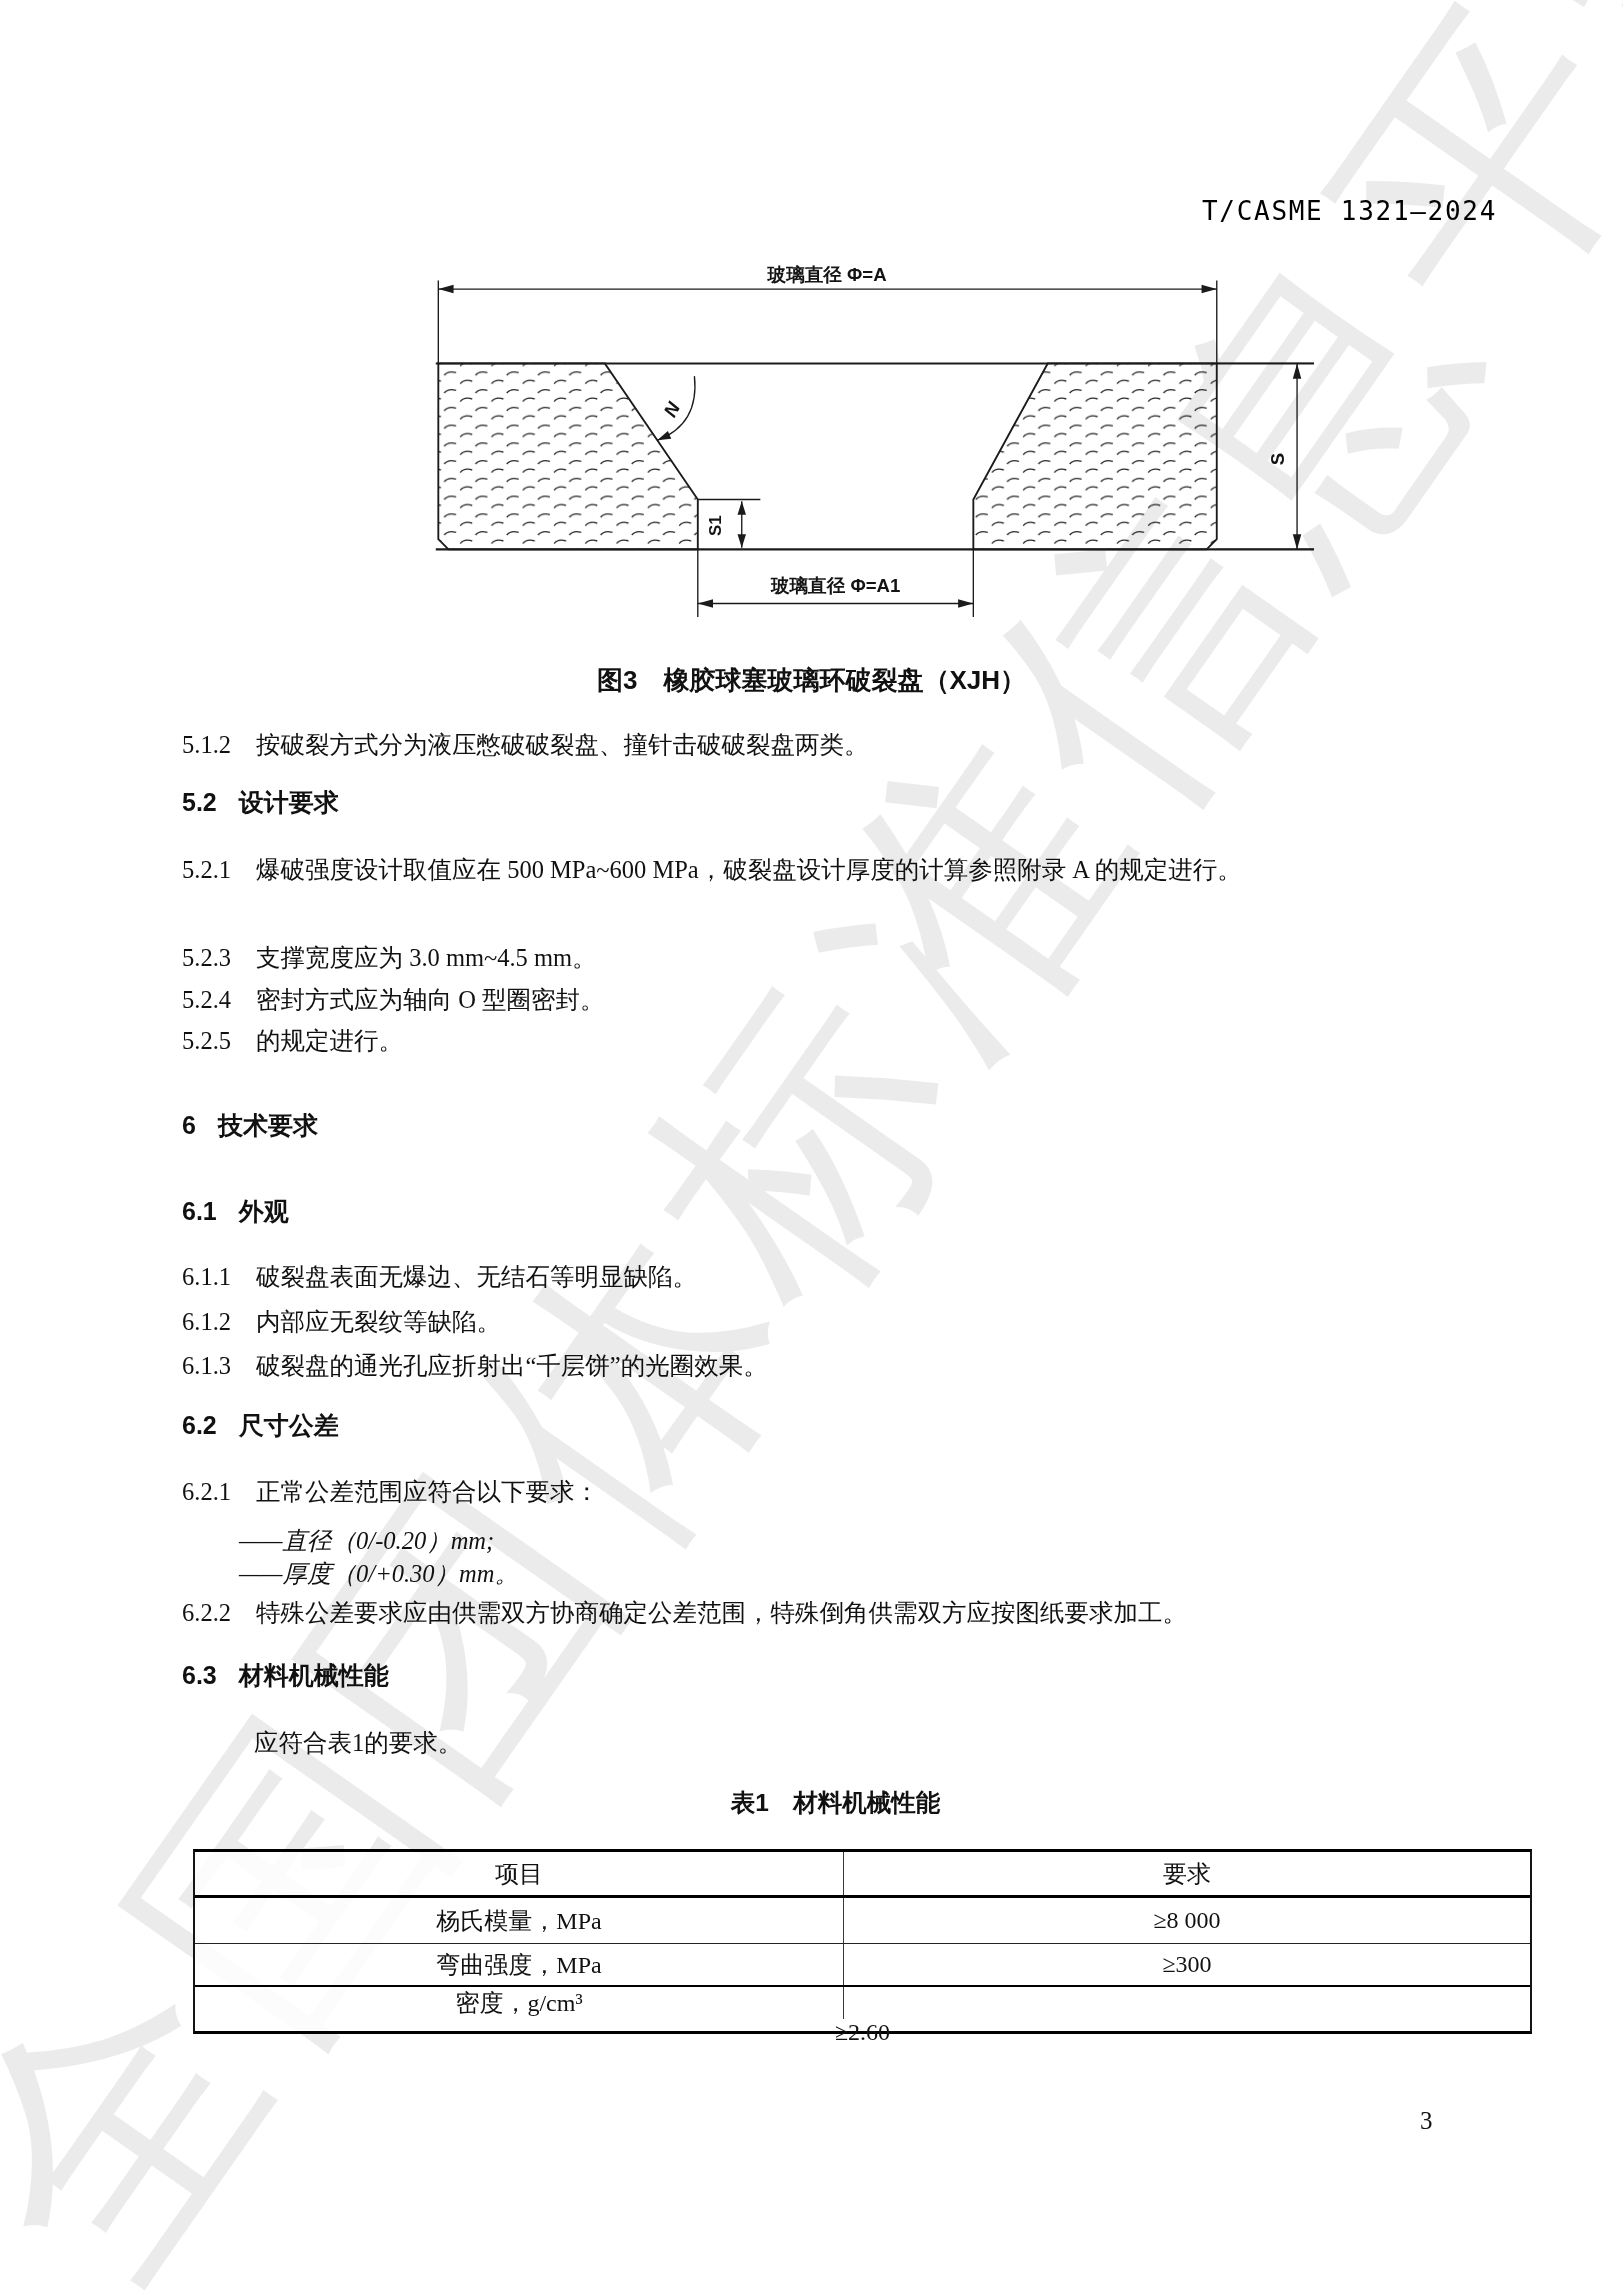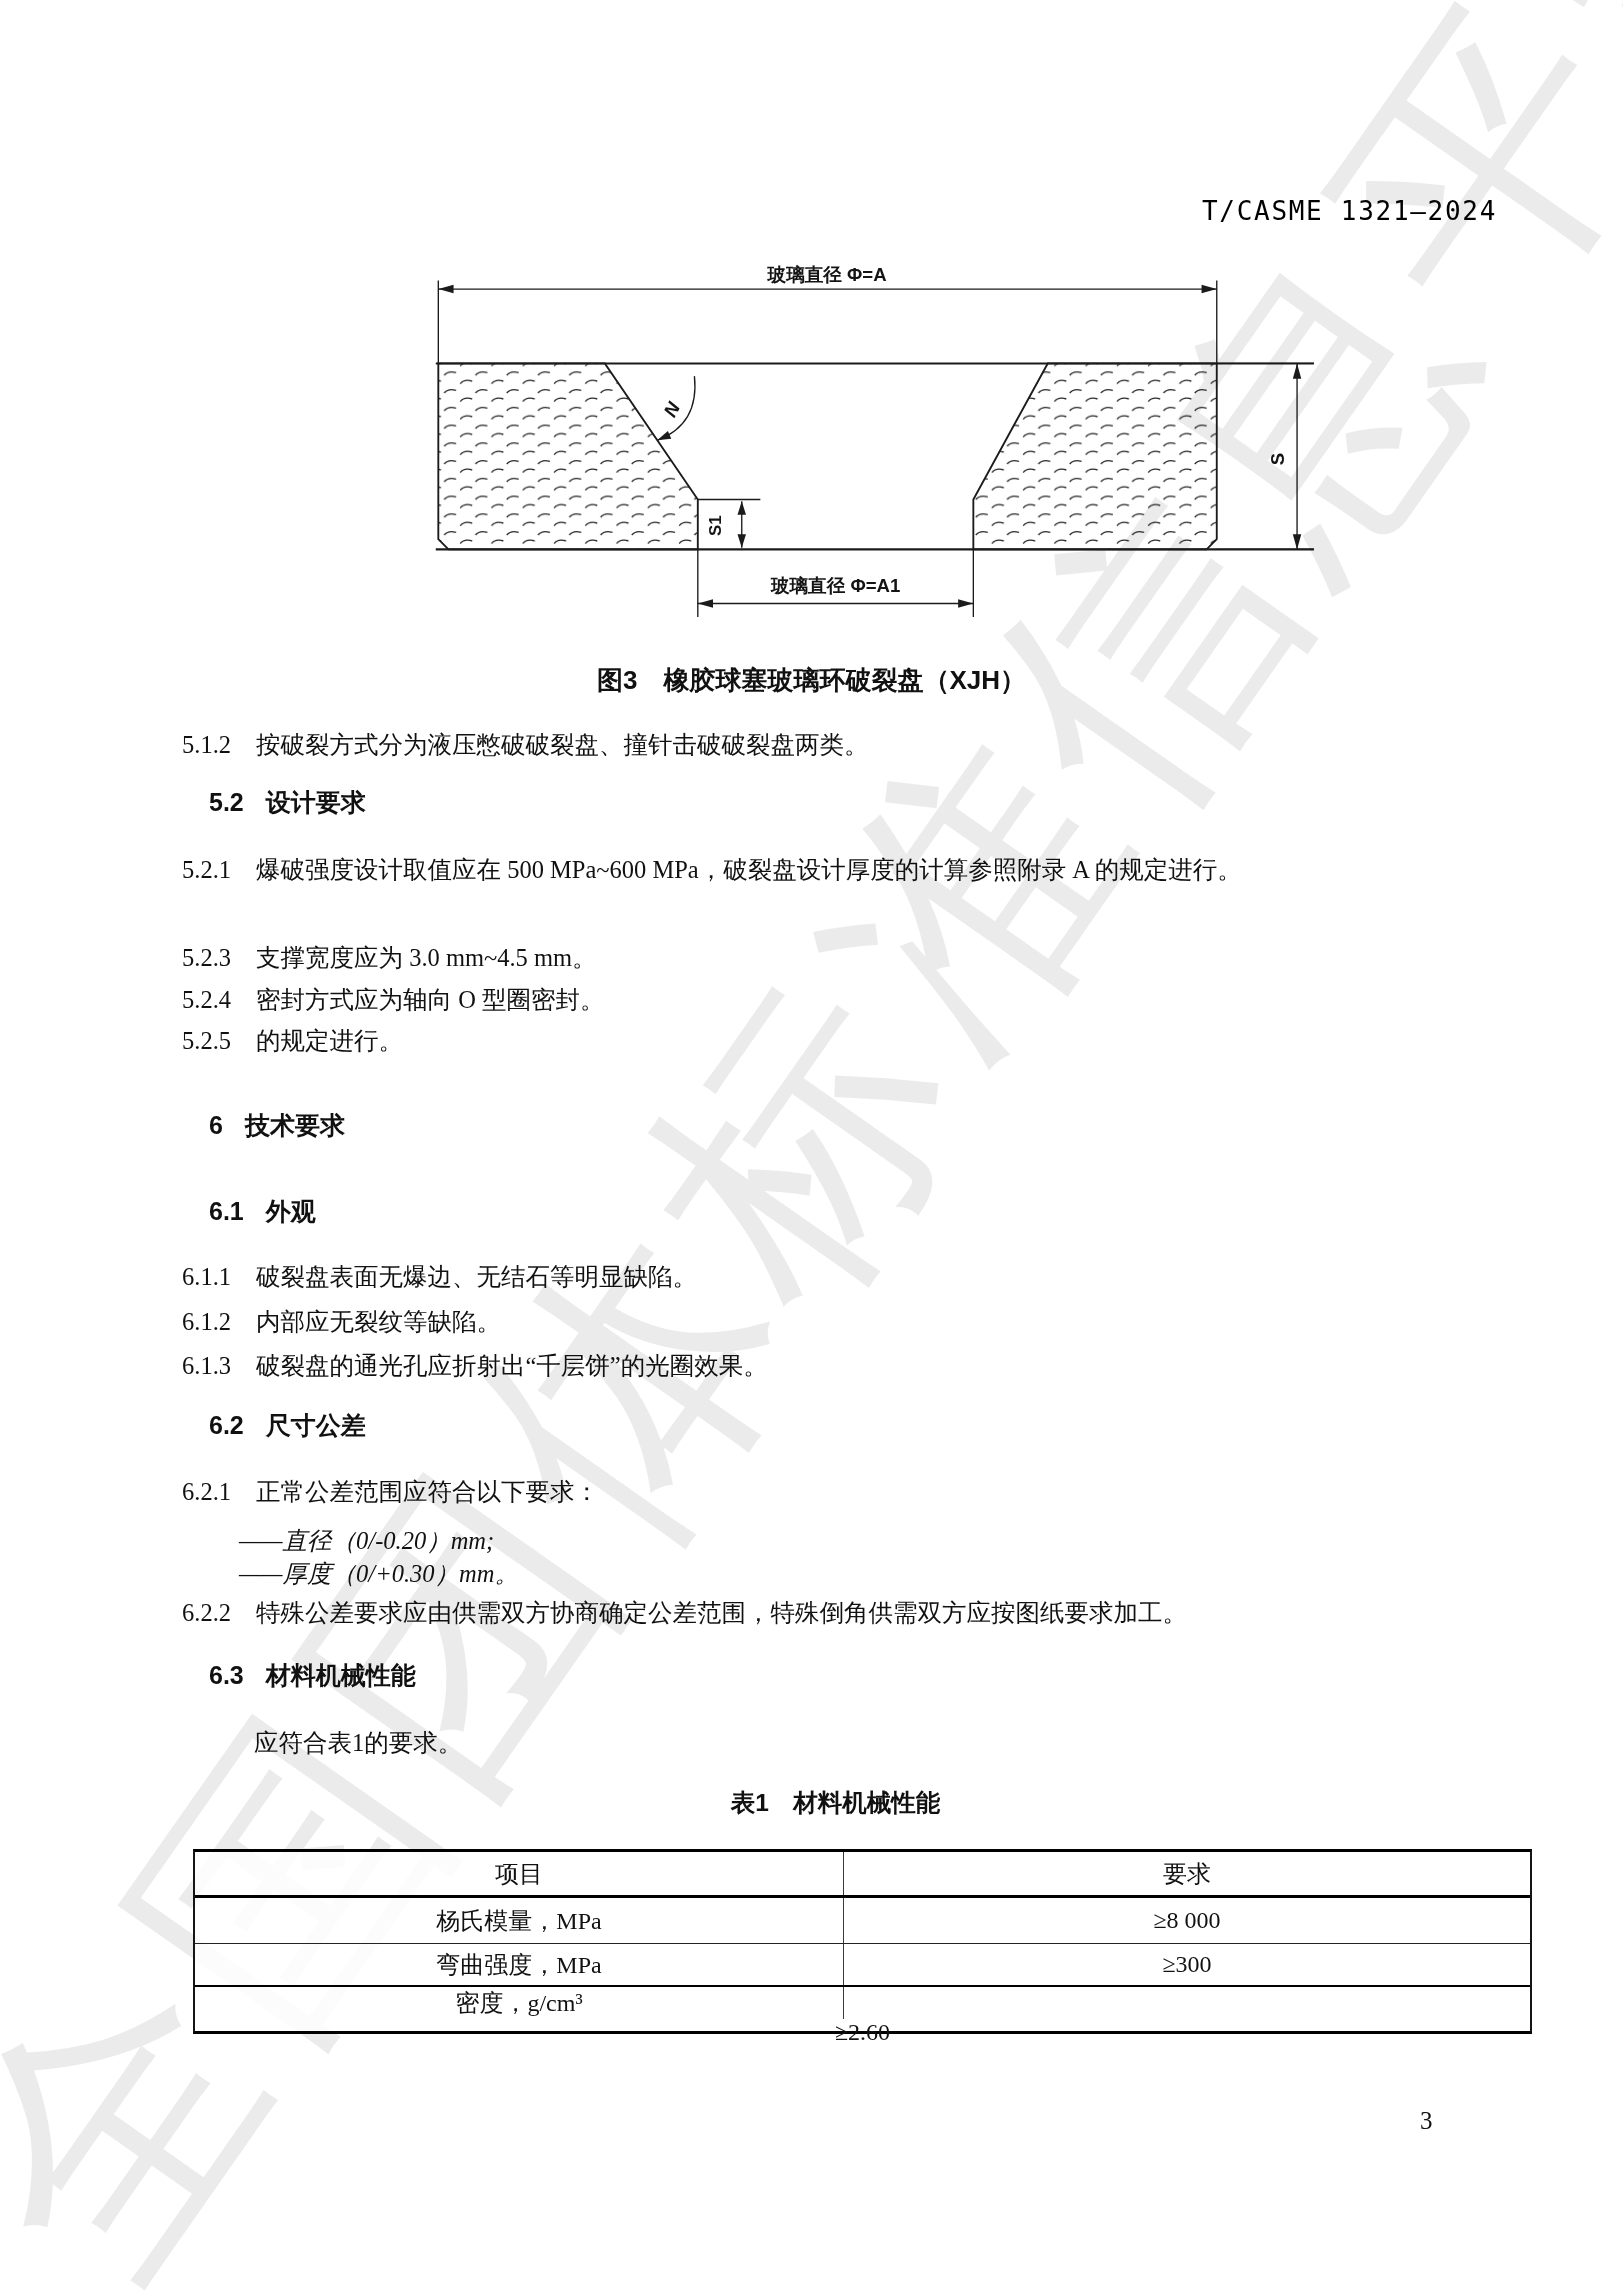--- a/index.html
+++ b/index.html
@@ -25,21 +25,21 @@
     top:663px; left:0; width:1623px; text-align:center;
     font-size:26px; font-weight:bold;
     font-family:"Liberation Sans","DejaVu Sans",sans-serif;
   }
   .line{position:absolute; left:182px; font-size:24.5px; white-space:nowrap; z-index:2;}
   .line .num{display:inline-block; margin-right:25px;}
   .heading{
     font-weight:bold; font-size:25px;
     font-family:"Liberation Sans","DejaVu Sans",sans-serif;
   }
-  .heading .num{margin-right:22px;margin-left:27px;}
+  .heading .num{margin-right:22px;}
   .indent1{left:239px;font-style:italic;}
   .indent2{left:254px;}
   .tbl-caption{
     top:1786px; left:193px; width:1285px; text-align:center;
     font-size:24.5px; font-weight:bold;
     font-family:"Liberation Sans","DejaVu Sans",sans-serif;
   }
   .tbl{
     top:1849px; left:193px; width:1339px; box-sizing:border-box;
     border-top:3.4px solid #000; border-bottom:3.4px solid #000;

